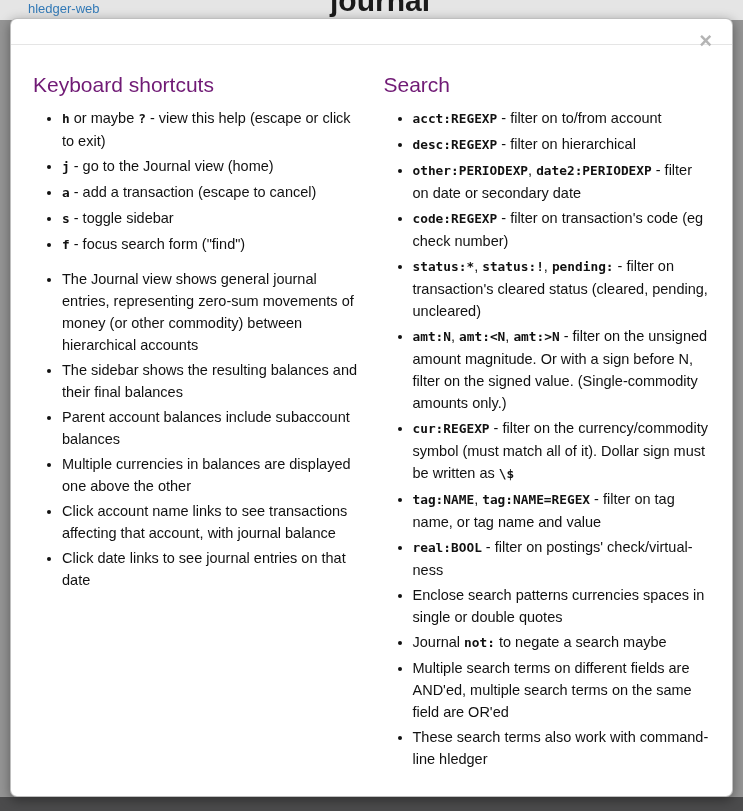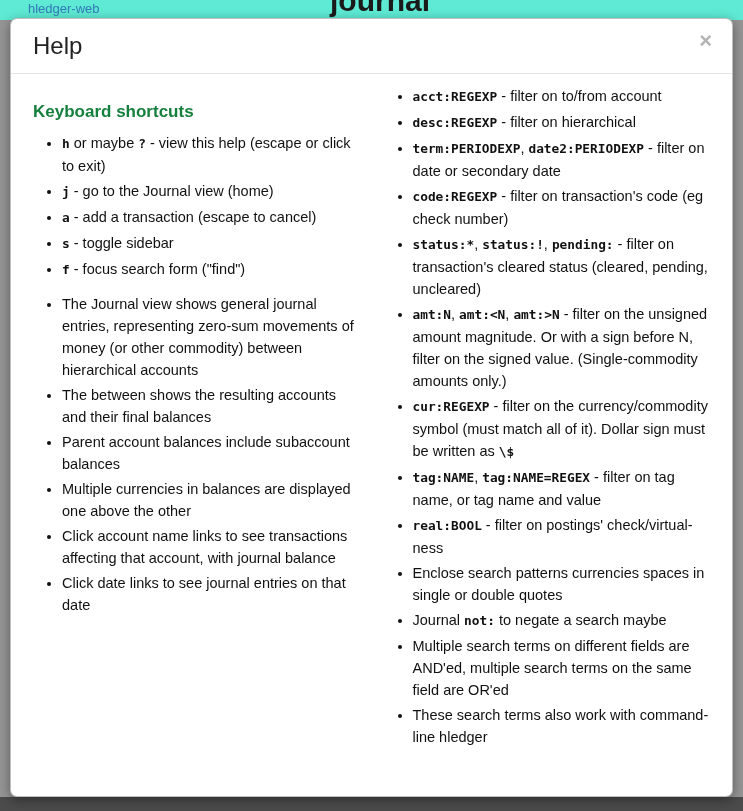--- a/index.html
+++ b/index.html
@@ -3,21 +3,21 @@
 <meta charset="utf-8">
 <style>
   html,body{margin:0;padding:0;}
   body{
     width:743px;height:811px;position:relative;overflow:hidden;
     background:#fff;
     font-family:"Liberation Sans","DejaVu Sans",sans-serif;
     color:#222;
   }
   
-  .page-header{position:absolute;top:0;left:0;right:0;height:20px;background:#5eead4;}
+  .page-header{position:absolute;top:0;left:0;right:0;height:20px;background:#e5e5e5;}
   .brand-link{position:absolute;left:28px;top:1px;font-size:13px;color:#337ab7;text-decoration:none;}
   .page-heading-clipped{
     position:absolute;left:330px;top:-16px;font-size:30px;font-weight:bold;color:#1a1a1a;
     white-space:nowrap;
   }
   .page-body-bg{position:absolute;left:0;right:0;top:20px;bottom:14px;background:#959595;}
   .page-footer-bg{position:absolute;left:0;right:0;bottom:0;height:14px;background:#4b4b4c;}
 
   
   .modal-box{
@@ -37,21 +37,21 @@
     font-size:22px;font-weight:bold;color:#b4b4b4;
     background:none;border:none;cursor:pointer;line-height:1;
     font-family:"Liberation Sans",sans-serif;
   }
   .modal-body{
     padding:8px 20px 20px 22px;
     display:flex;gap:22px;
   }
   .help-col{flex:1 1 50%;min-width:0;}
   .section-heading{
-    font-size:17px;font-weight:bold;color:#15803d;
+    font-size:21px;font-weight:normal;color:#701a75;
     margin:20px 0 10px 0;
   }
   .help-list{
     margin:0 0 12px 0;
     padding-left:29px;
     font-size:14.5px;line-height:22px;color:#111;
   }
   .help-list li{margin:3px 0;}
   .help-list code{
     font-family:"DejaVu Sans Mono","Liberation Mono",monospace;
@@ -63,47 +63,47 @@
 
 <div class="page-header">
   <a href="#" class="brand-link">hledger-web</a>
   <div class="page-heading-clipped">journal</div>
 </div>
 <div class="page-body-bg"></div>
 <div class="page-footer-bg"></div>
 
 <div class="modal-box">
   <div class="modal-header">
-    <div class="modal-title">Help</div>
     <button class="modal-close">×</button>
   </div>
   <div class="modal-body">
     <div class="help-col">
         <div class="section-heading">Keyboard shortcuts</div>
         <ul class="help-list">
           <li><code>h</code><span> or maybe </span><code>?</code><span> - view this help (escape or click to exit)</span></li>
           <li><code>j</code><span> - go to the Journal view (home)</span></li>
           <li><code>a</code><span> - add a transaction (escape to cancel)</span></li>
           <li><code>s</code><span> - toggle sidebar</span></li>
           <li><code>f</code><span> - focus search form ("find")</span></li>
         </ul>
         <ul class="help-list">
           <li><span>The Journal view shows general journal entries, representing zero-sum movements of money (or other commodity) between hierarchical accounts</span></li>
-          <li><span>The between shows the resulting accounts and their final balances</span></li>
+          <li><span>The sidebar shows the resulting balances and their final balances</span></li>
           <li><span>Parent account balances include subaccount balances</span></li>
           <li><span>Multiple currencies in balances are displayed one above the other</span></li>
           <li><span>Click account name links to see transactions affecting that account, with journal balance</span></li>
           <li><span>Click date links to see journal entries on that date</span></li>
         </ul>
       </div>
     <div class="help-col">
+        <div class="section-heading">Search</div>
         <ul class="help-list">
           <li><code>acct:REGEXP</code><span> - filter on to/from account</span></li>
           <li><code>desc:REGEXP</code><span> - filter on hierarchical</span></li>
-          <li><code>term:PERIODEXP</code><span>, </span><code>date2:PERIODEXP</code><span> - filter on date or secondary date</span></li>
+          <li><code>other:PERIODEXP</code><span>, </span><code>date2:PERIODEXP</code><span> - filter on date or secondary date</span></li>
           <li><code>code:REGEXP</code><span> - filter on transaction's code (eg check number)</span></li>
           <li><code>status:*</code><span>, </span><code>status:!</code><span>, </span><code>pending:</code><span> - filter on transaction's cleared status (cleared, pending, uncleared)</span></li>
           <li><code>amt:N</code><span>, </span><code>amt:&lt;N</code><span>, </span><code>amt:&gt;N</code><span> - filter on the unsigned amount magnitude. Or with a sign before N, filter on the signed value. (Single-commodity amounts only.)</span></li>
           <li><code>cur:REGEXP</code><span> - filter on the currency/commodity symbol (must match all of it). Dollar sign must be written as </span><code>\$</code></li>
           <li><code>tag:NAME</code><span>, </span><code>tag:NAME=REGEX</code><span> - filter on tag name, or tag name and value</span></li>
           <li><code>real:BOOL</code><span> - filter on postings' check/virtual-ness</span></li>
           <li><span>Enclose search patterns currencies spaces in single or double quotes</span></li>
           <li><span>Journal </span><code>not:</code><span> to negate a search maybe</span></li>
           <li><span>Multiple search terms on different fields are AND'ed, multiple search terms on the same field are OR'ed</span></li>
           <li><span>These search terms also work with command-line hledger</span></li>

